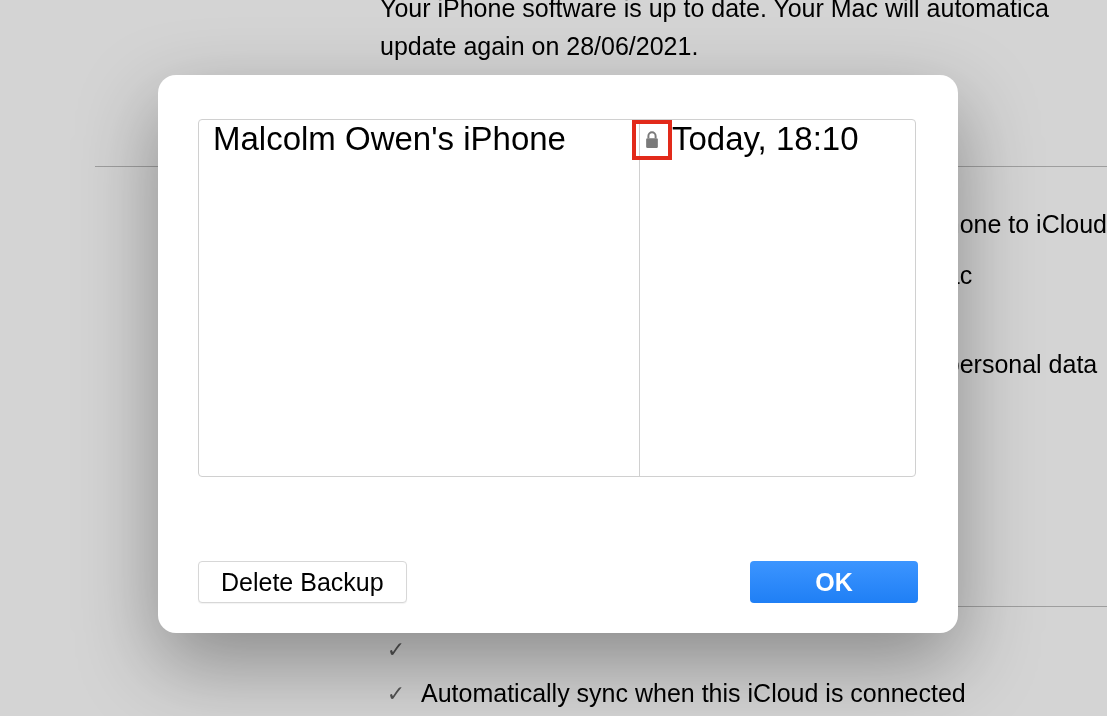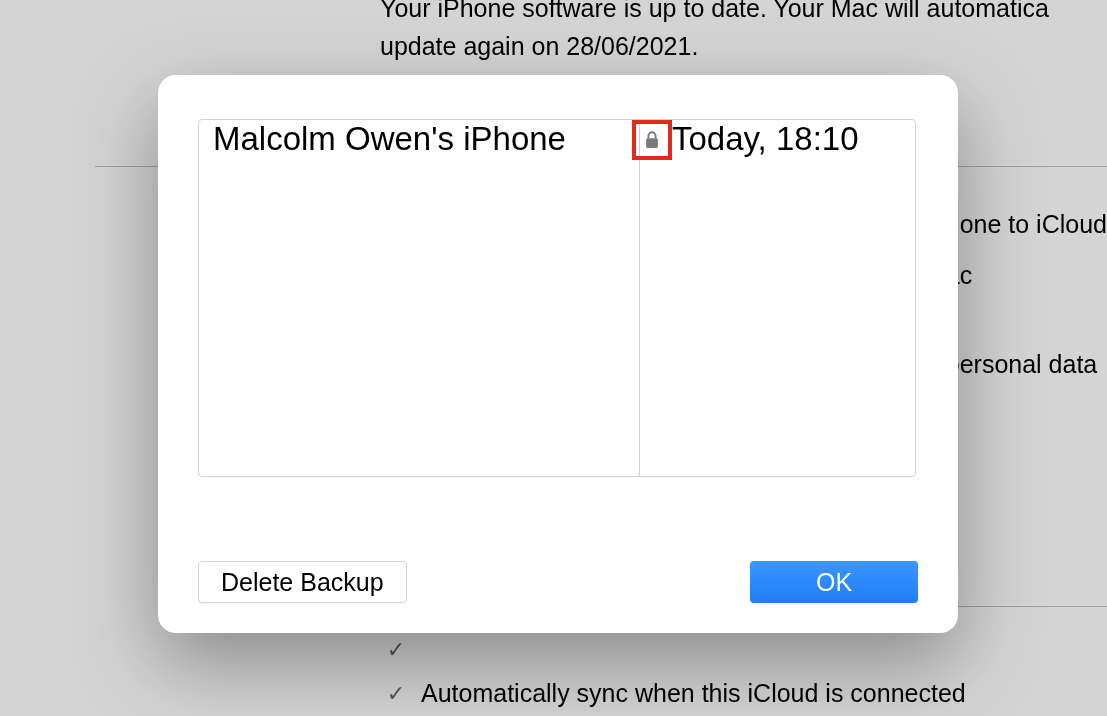--- a/index.html
+++ b/index.html
@@ -166,21 +166,21 @@
     border: 1px solid #d7d7d7;
     color: #000;
     box-shadow: 0 1px 1px rgba(0,0,0,0.05);
   }
 
   .btn-ok {
     width: 168px;
     border: none;
     background: linear-gradient(#3c95ff, #1f7ff5);
     color: #fff;
-    font-weight: 400;
+    font-weight: 700;
     text-align: center;
   }
 
 </style>
 </head>
 <body>
 
 <div class="bg">
   <div class="status-line">
     Your iPhone software is up to date. Your Mac will automatica<br>

